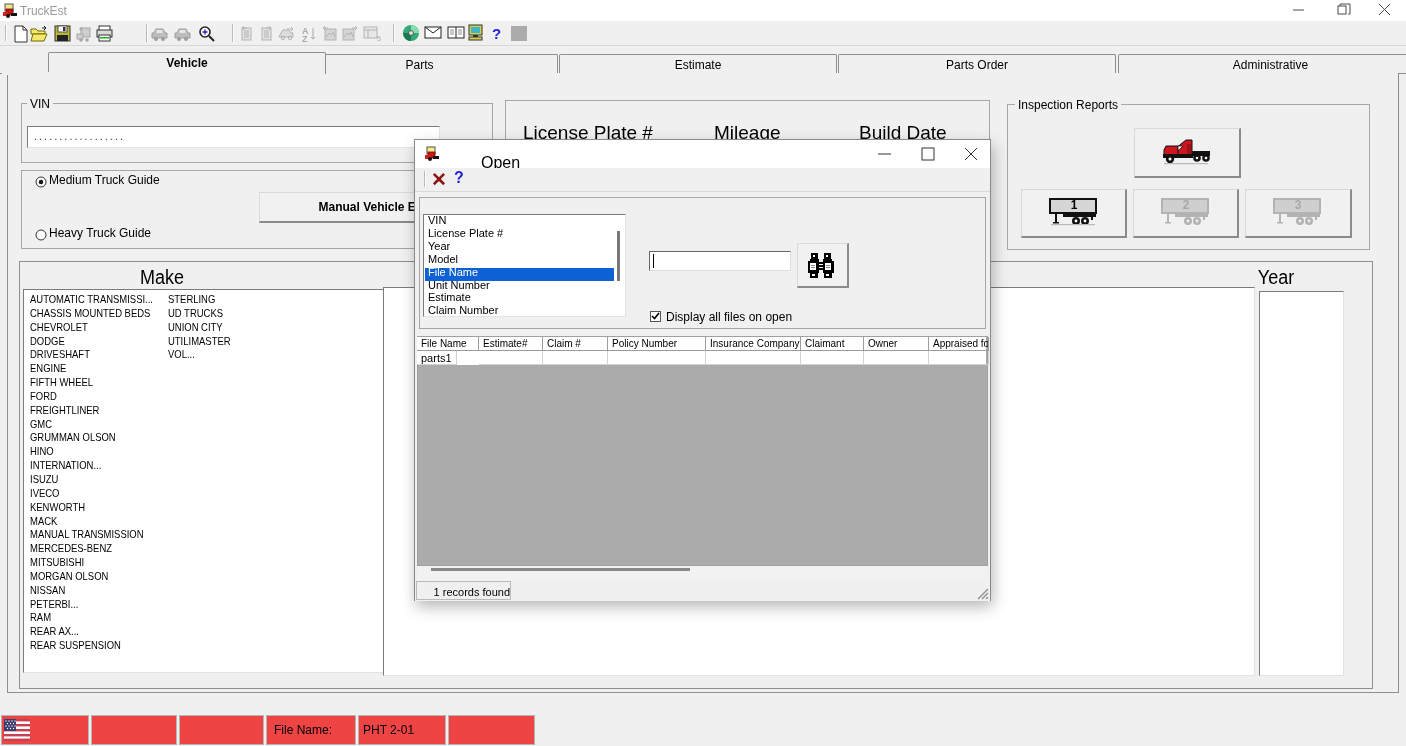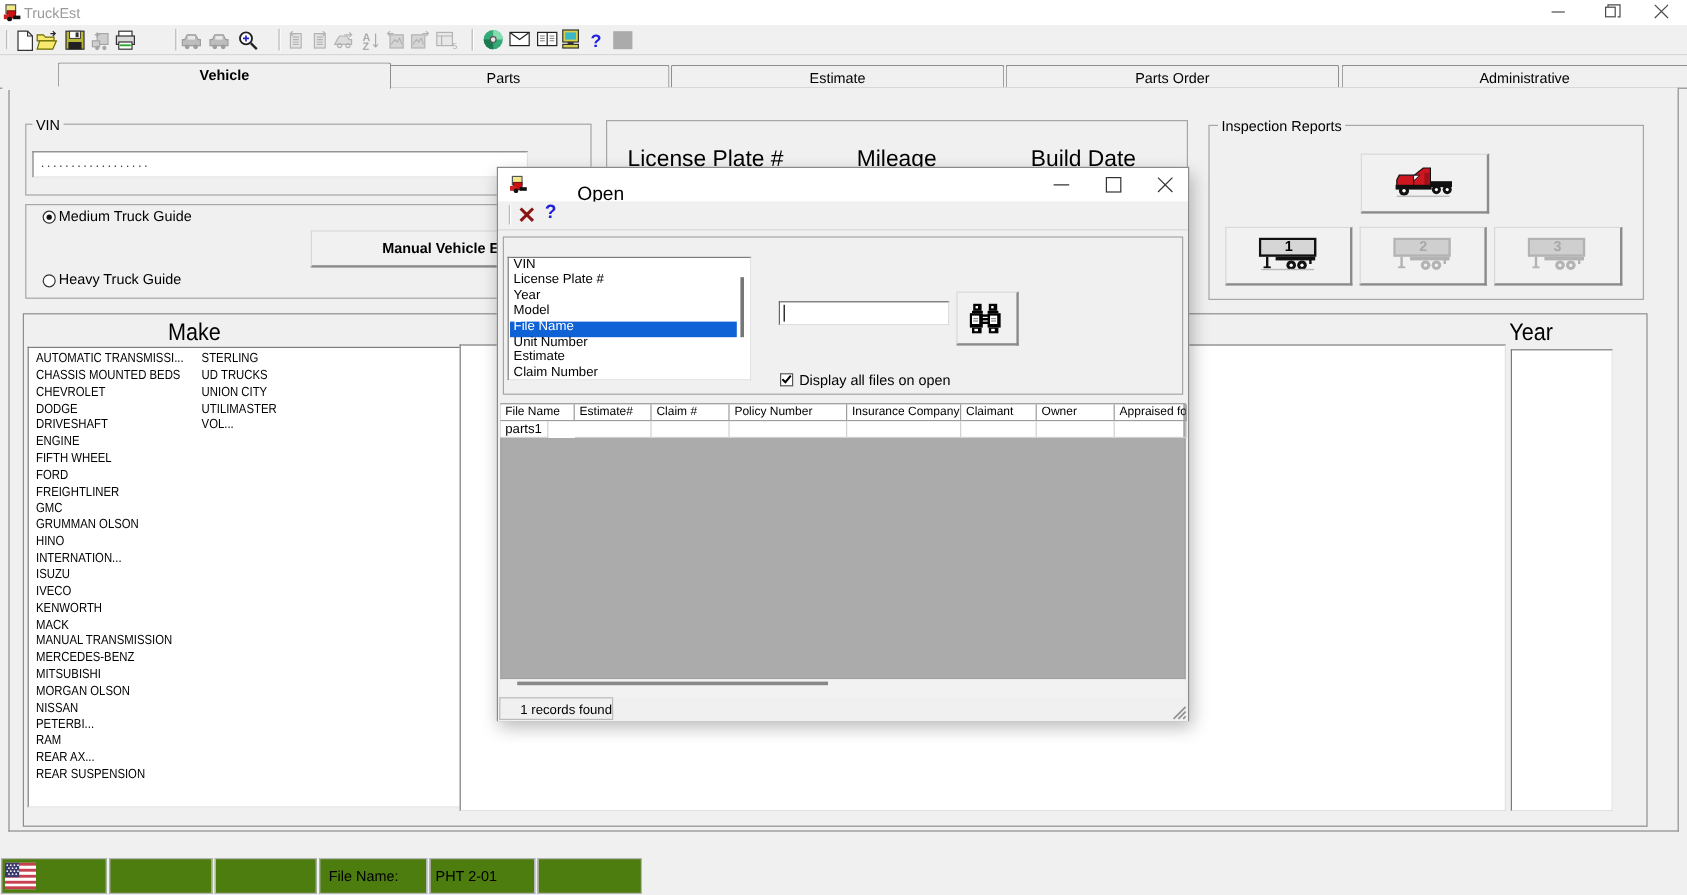--- a/index.html
+++ b/index.html
@@ -29,21 +29,21 @@
 .glabel { position:absolute; background:#f0f0f0; font-size:12px; padding:0 3px; }
 .sunk { border:1px solid #7b7b7b; border-right-color:#e2e2e2; border-bottom-color:#e2e2e2; background:#fff; }
 .btn { position:absolute; background:#f1f1f1; border:1px solid #d9d9d9;
   border-right:2px solid #8b8b8b; border-bottom:2px solid #8b8b8b; }
 .big { font-size:20px; transform:scaleX(0.9); transform-origin:50% 0; }
 .cond { transform:scaleX(0.86); transform-origin:0 0; }
 .li { white-space:pre; font-size:11px; line-height:13.85px; }
 
 #dlg { left:414px; top:139px; width:577px; height:462px; background:#f0f0f0;
   border:1px solid #8a8a8a; box-shadow:2px 6px 14px rgba(0,0,0,0.28); z-index:10; }
-.cell { position:absolute; border:1px solid #b5b5b5; background:#4d7c0f; }
+.cell { position:absolute; border:1px solid #b5b5b5; background:#ef4444; }
 .hc { position:absolute; top:0; height:14px; font-size:10px; padding:1px 0 0 4px;
   border-right:1px solid #9c9c9c; border-bottom:1px solid #9c9c9c; overflow:hidden; white-space:nowrap; }
 .rc { position:absolute; top:0; height:14px; font-size:11px; padding:1px 0 0 4px;
   border-right:1px solid #d2d2d2; border-bottom:1px solid #d2d2d2; overflow:hidden; white-space:nowrap; }
 </style>
 </head>
 <body>
 
 <div class="abs" id="titlebar"></div>
 <div class="abs" id="appicon" style="left:3px; top:3px; width:15px; height:15px;">

